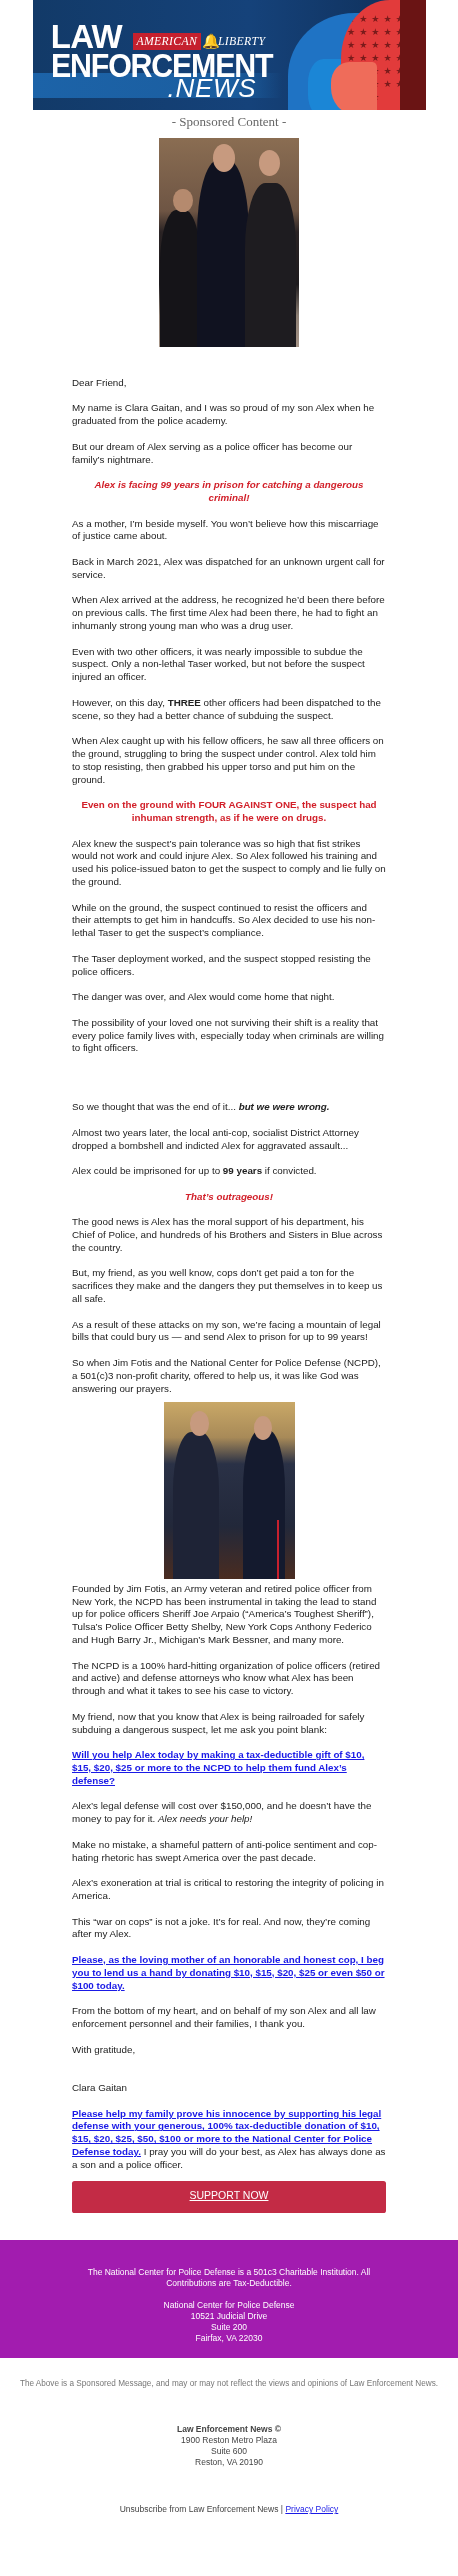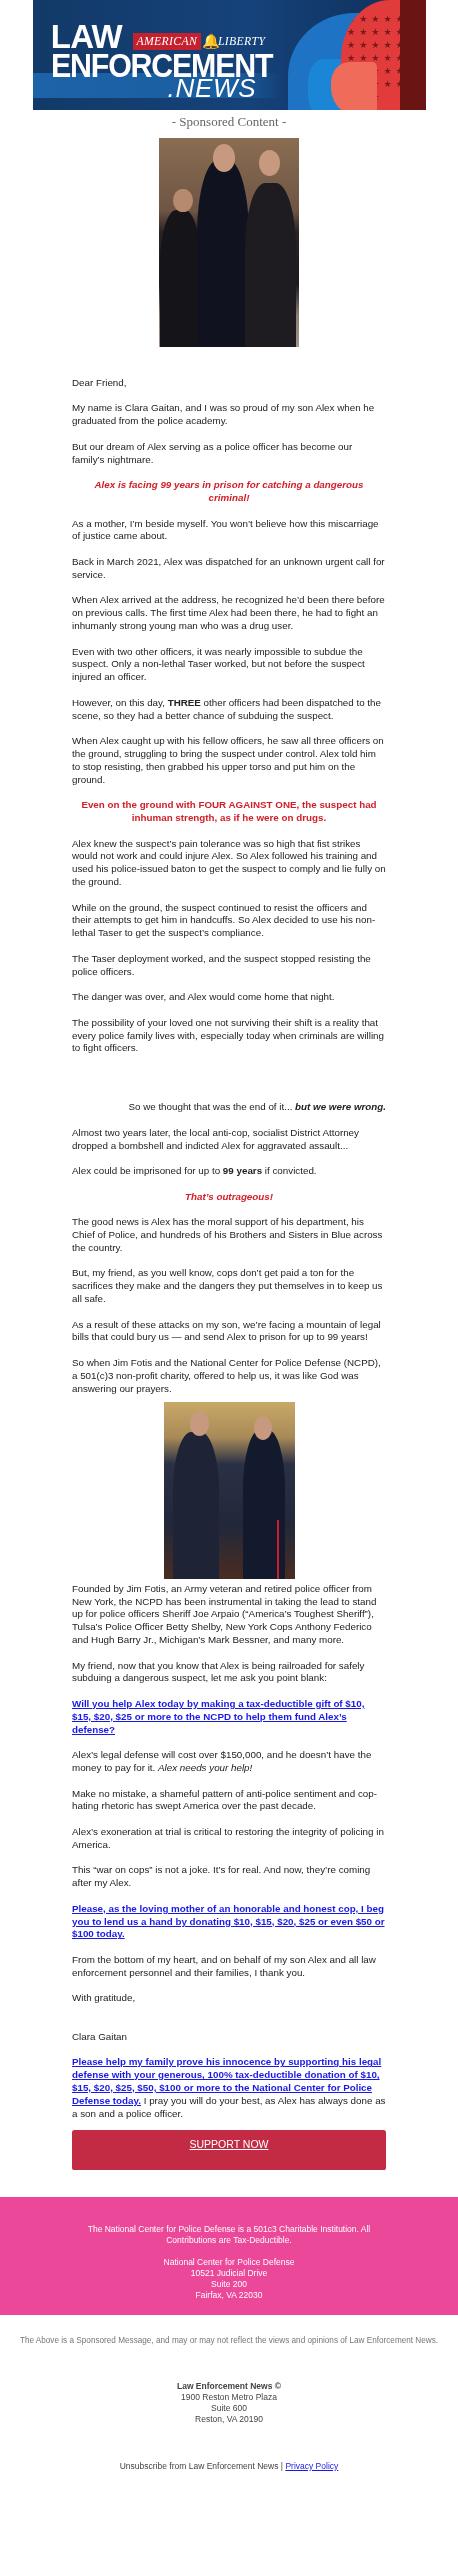--- a/index.html
+++ b/index.html
@@ -36,28 +36,28 @@
     background: linear-gradient(180deg, #8a6d52 0%, #6e5544 35%, #2a2324 45%, #1d1a1d 70%, #8d7f74 85%, #a59487 100%); }
   .photo2 { width: 131px; height: 177px;
     background: linear-gradient(180deg, #c9a867 0%, #a88a58 20%, #2a3146 35%, #22283a 70%, #4a2c20 100%); }
   .photo .fig { position: absolute; bottom: 0; background: #151418; border-radius: 40% 40% 0 0; }
   .photo .headc { position: absolute; border-radius: 50%; background: #c79a7f; }
 
   .content { width: 314px; margin: 0 auto; padding-top: 30px; font-size: 9.8px; line-height: 12.8px; color: #222222; }
   .content p { margin-bottom: 12.8px; }
   .content .red { color: #d2202a; font-weight: bold; text-align: center; padding: 0 9.2px; }
   .content .red.italic { font-style: italic; }
-  .content .center { text-align: right; margin-top: 46px; }
+  .content .center { text-align: left; margin-top: 46px; }
   .content a { color: #1a1ae6; font-weight: bold; text-decoration: underline; text-align: center; }
   .spacer { height: 12.8px; }
 
-  .btn { display: block; width: 314px; height: 40px; margin: 9.2px auto 0; background: #c32b45; color: #ffffff;
+  .btn { display: block; width: 314px; height: 32px; margin: 9.2px auto 0; background: #c32b45; color: #ffffff;
     border-radius: 2.6px; text-align: center; line-height: 28px; font-size: 10.5px; cursor: pointer; }
 
-  .footer-dark { margin-top: 27.5px; background: #ec4899; color: #ffffff; text-align: center;
+  .footer-dark { margin-top: 27.5px; background: #a21caf; color: #ffffff; text-align: center;
     font-size: 8.5px; line-height: 11px; padding: 27px 0 26px; height: 118px; }
   .footer-dark .disc { width: 314px; margin: 0 auto 11px; }
   .footer-light { text-align: center; }
   .footer-light .note { color: #777777; font-size: 8.2px; margin-top: 21px; }
   .footer-light .addr { color: #444444; font-size: 8.5px; line-height: 11px; margin-top: 36px; }
   .footer-light .addr .org { font-weight: bold; }
   .footer-light .unsub { color: #444444; font-size: 8.5px; margin-top: 36px; padding-bottom: 13px; }
   .footer-light .unsub a { color: #1a1ae6; text-decoration: underline; }
 </style>
 </head>
@@ -120,20 +120,21 @@
 
   <div class="photo photo2" style="margin:0 auto 3.9px;" title="Jim Fotis shaking hands with a Marine presenting a folded flag">
     <div class="fig" style="left:9.2px;width:46px;height:147px;background:#1e2336;"></div>
     <div class="headc" style="left:26px;top:9.2px;width:19.6px;height:25px;"></div>
     <div class="fig" style="left:79px;width:42px;height:149px;background:#141a2e;"></div>
     <div class="headc" style="left:90px;top:14.4px;width:18.3px;height:23.6px;"></div>
     <div style="position:absolute;left:113px;bottom:0;width:2.6px;height:59px;background:#c8202e;"></div>
   </div>
 
   <p>Founded by Jim Fotis, an Army veteran and retired police officer from New York, the NCPD has been instrumental in taking the lead to stand up for police officers Sheriff Joe Arpaio (“America’s Toughest Sheriff”), Tulsa’s Police Officer Betty Shelby, New York Cops Anthony Federico and Hugh Barry Jr., Michigan’s Mark Bessner, and many more.</p>
+  <p>The NCPD is a 100% hard-hitting organization of police officers (retired and active) and defense attorneys who know what Alex has been through and what it takes to see his case to victory.</p>
   <p>My friend, now that you know that Alex is being railroaded for safely subduing a dangerous suspect, let me ask you point blank:</p>
   <p><a href="#">Will you help Alex today by making a tax-deductible gift of $10, $15, $20, $25 or more to the NCPD to help them fund Alex’s defense?</a></p>
   <p><span>Alex’s legal defense will cost over $150,000, and he doesn’t have the money to pay for it. </span><em>Alex needs your help!</em></p>
   <p>Make no mistake, a shameful pattern of anti-police sentiment and cop-hating rhetoric has swept America over the past decade.</p>
   <p>Alex’s exoneration at trial is critical to restoring the integrity of policing in America.</p>
   <p>This “war on cops” is not a joke. It’s for real. And now, they’re coming after my Alex.</p>
   <p><a href="#">Please, as the loving mother of an honorable and honest cop, I beg you to lend us a hand by donating $10, $15, $20, $25 or even $50 or $100 today.</a></p>
   <p>From the bottom of my heart, and on behalf of my son Alex and all law enforcement personnel and their families, I thank you.</p>
   <p>With gratitude,</p>
   <div class="spacer"></div>

